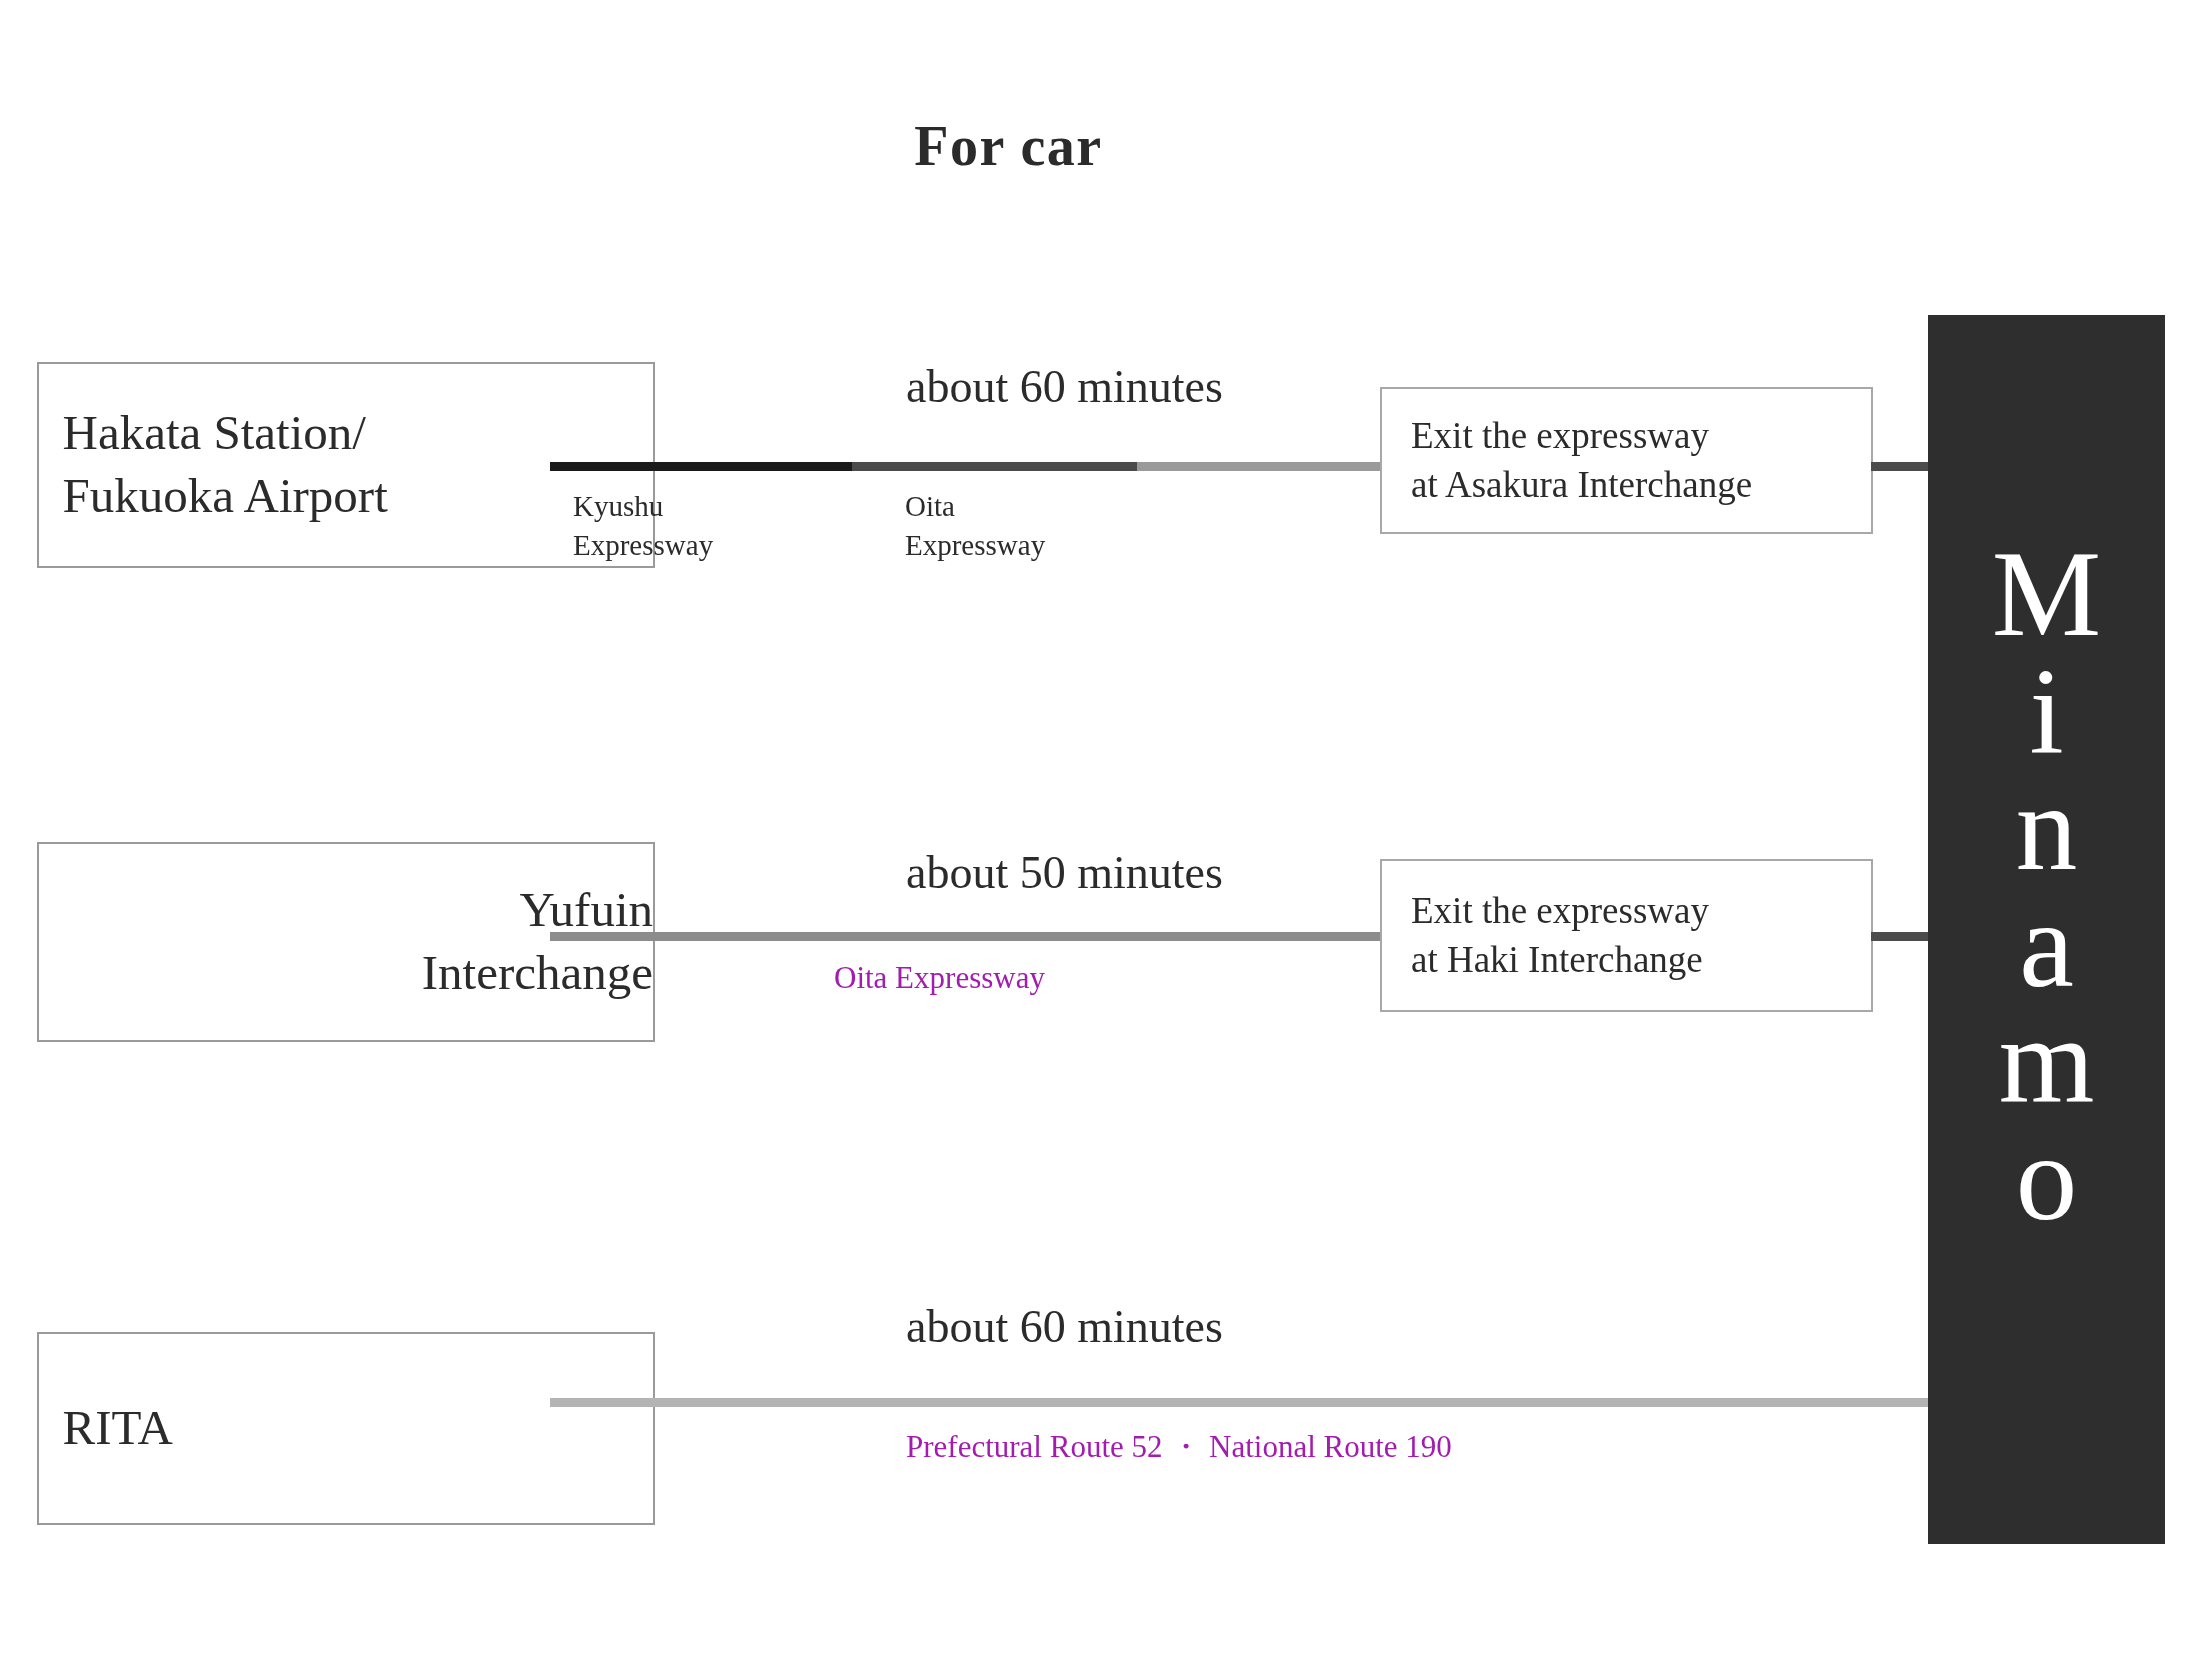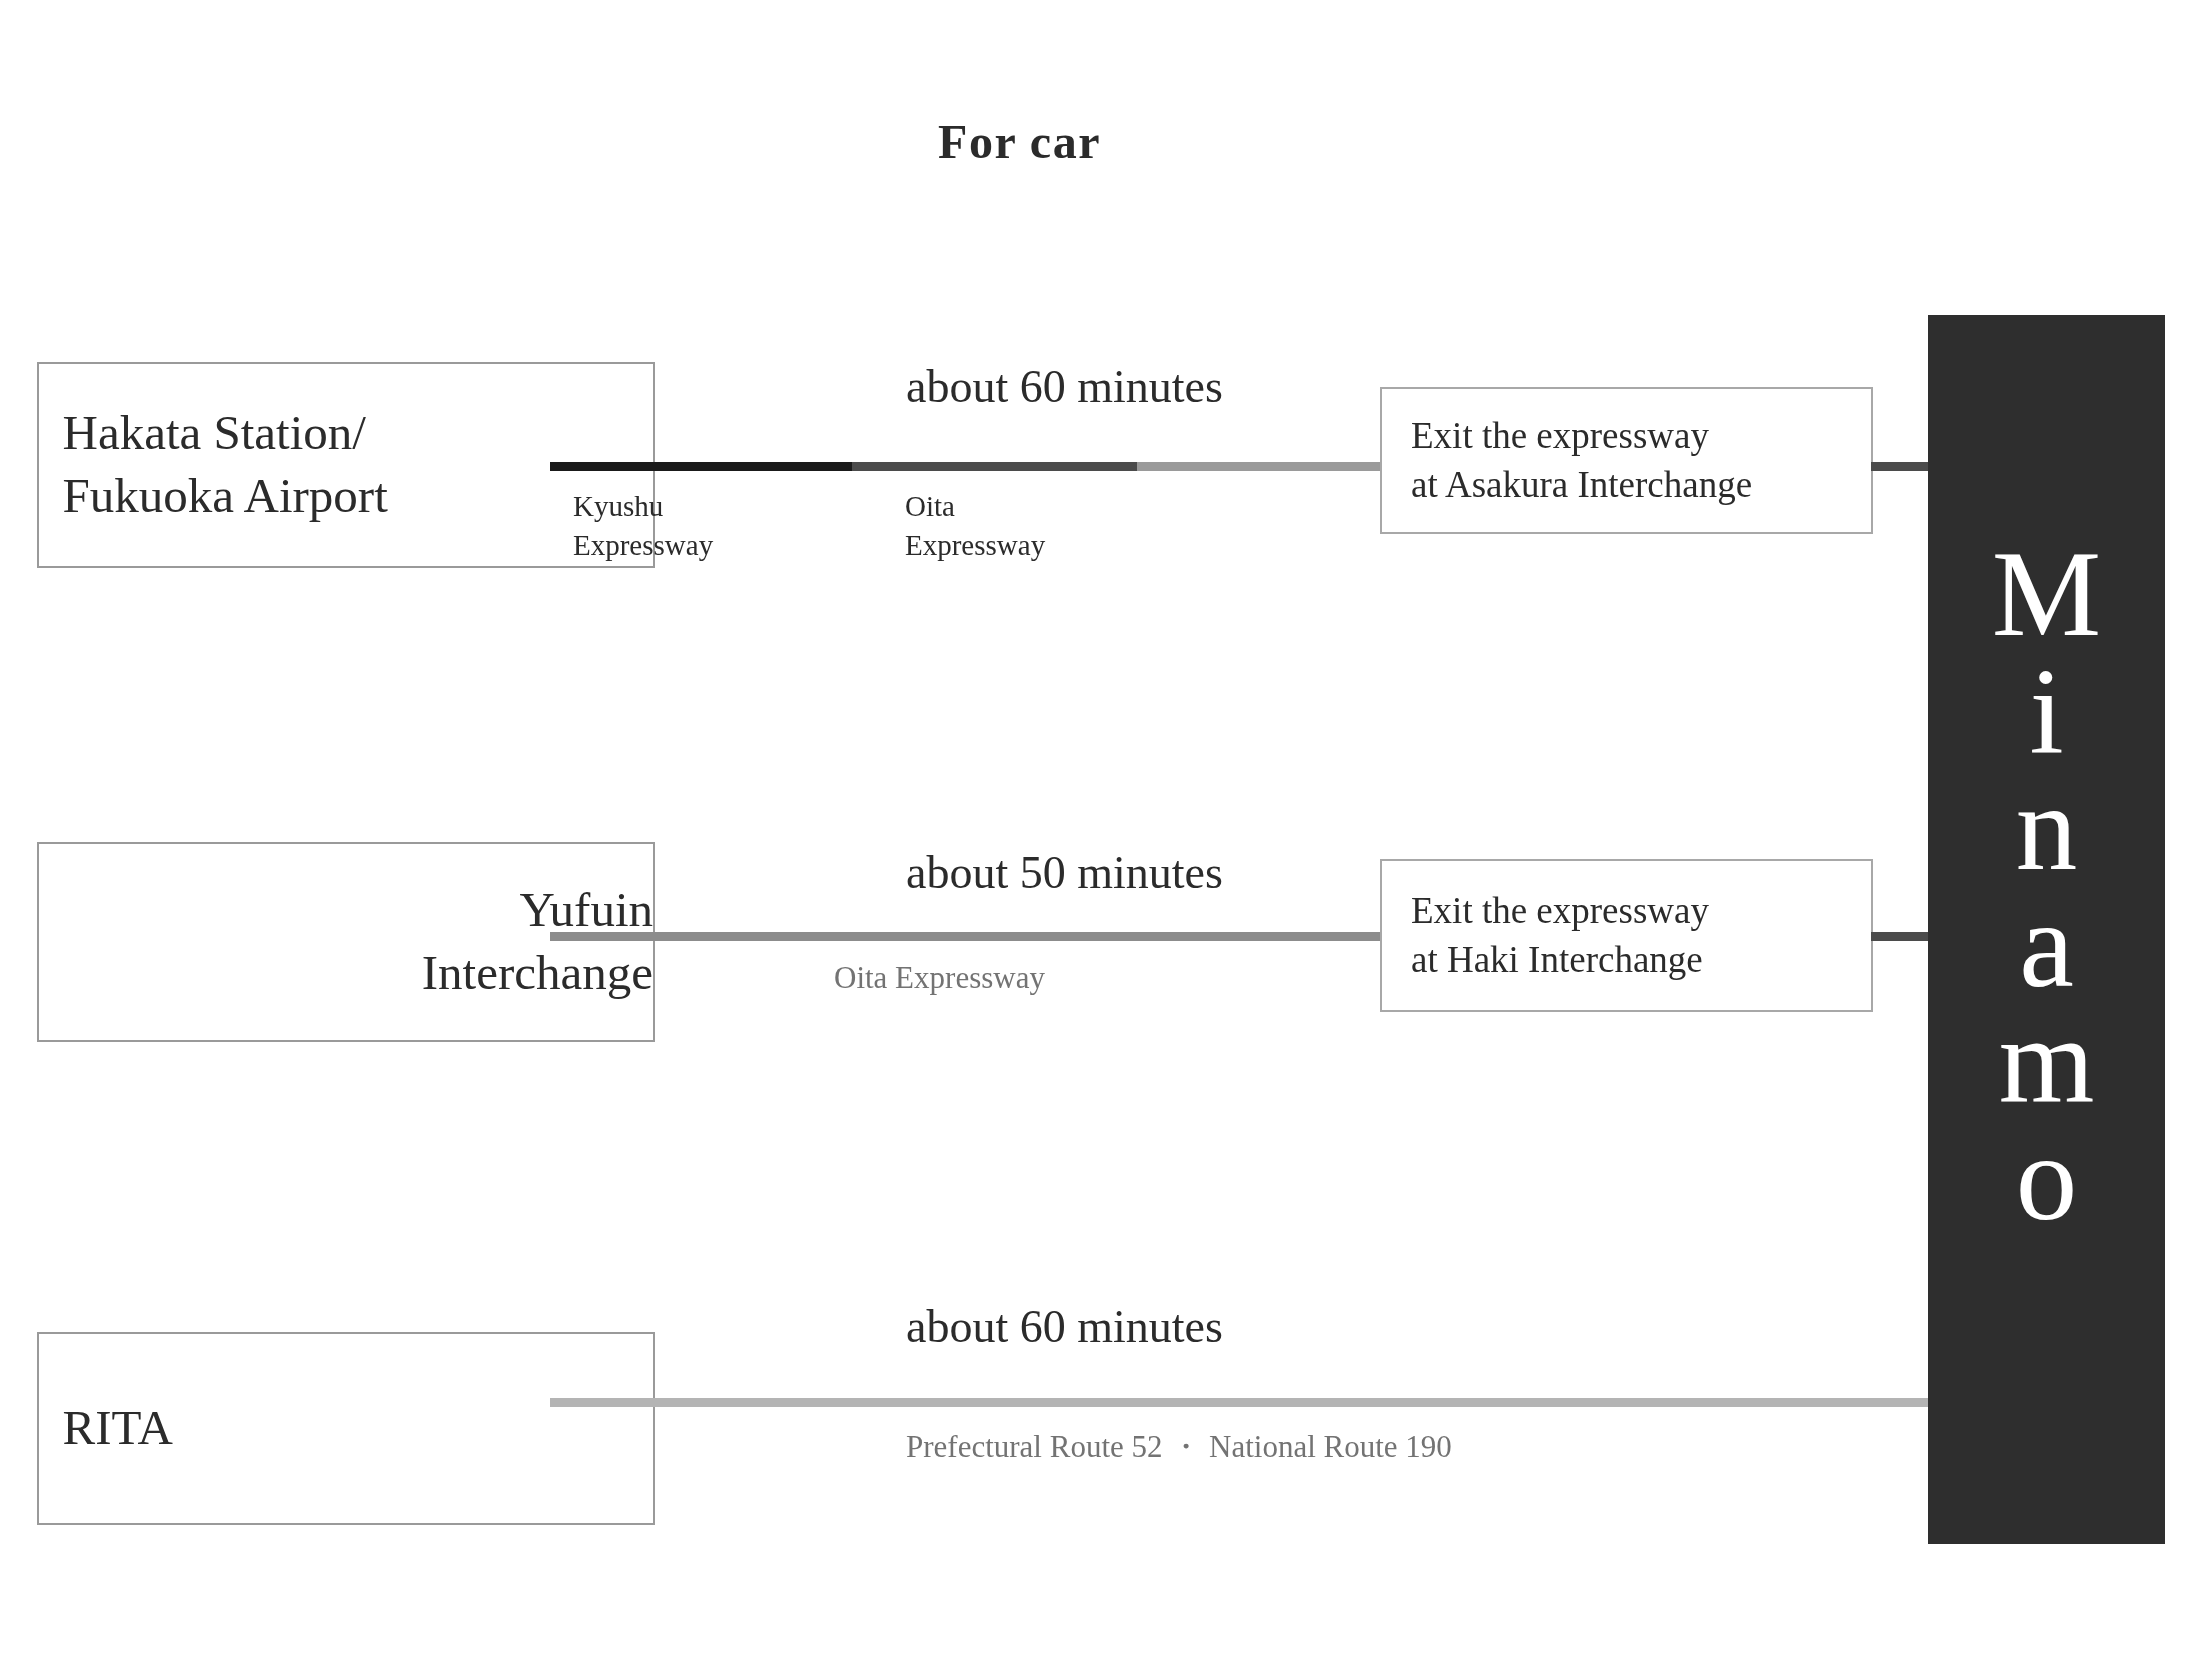--- a/index.html
+++ b/index.html
@@ -21,25 +21,24 @@
     background: #ffffff;
   }
 
   
   #page-title {
     position: absolute;
     left: 0;
     top: 114px;
     width: 2017px;
     text-align: center;
-    font-size: 48px;
+    font-size: 56px;
     font-weight: bold;
     letter-spacing: 1.5px;
     color: #2b2b2b;
-    padding-left: 11px;
   }
 
   
   .origin-box {
     position: absolute;
     left: 37px;
     width: 618px;
     border: 2.2px solid #9a9a9a;
     background: #ffffff;
     box-sizing: border-box;
@@ -102,21 +101,21 @@
     color: #2b2b2b;
     white-space: nowrap;
   }
   #captions-1 .seg-caption:nth-child(1) { width: 332px; }
   #captions-1 .seg-caption:nth-child(2) { width: 250px; }
   #captions-1 .seg-caption:nth-child(3) { width: 250px; }
 
   .single-caption {
     position: absolute;
     font-size: 31px;
-    color: #737373;
+    color: #a21caf;
     white-space: nowrap;
   }
   #caption-2 { left: 834px; top: 960px; }
   #caption-3 { left: 906px; top: 1426px; }
 
   
   .exit-box {
     position: absolute;
     left: 1380px;
     width: 493px;

